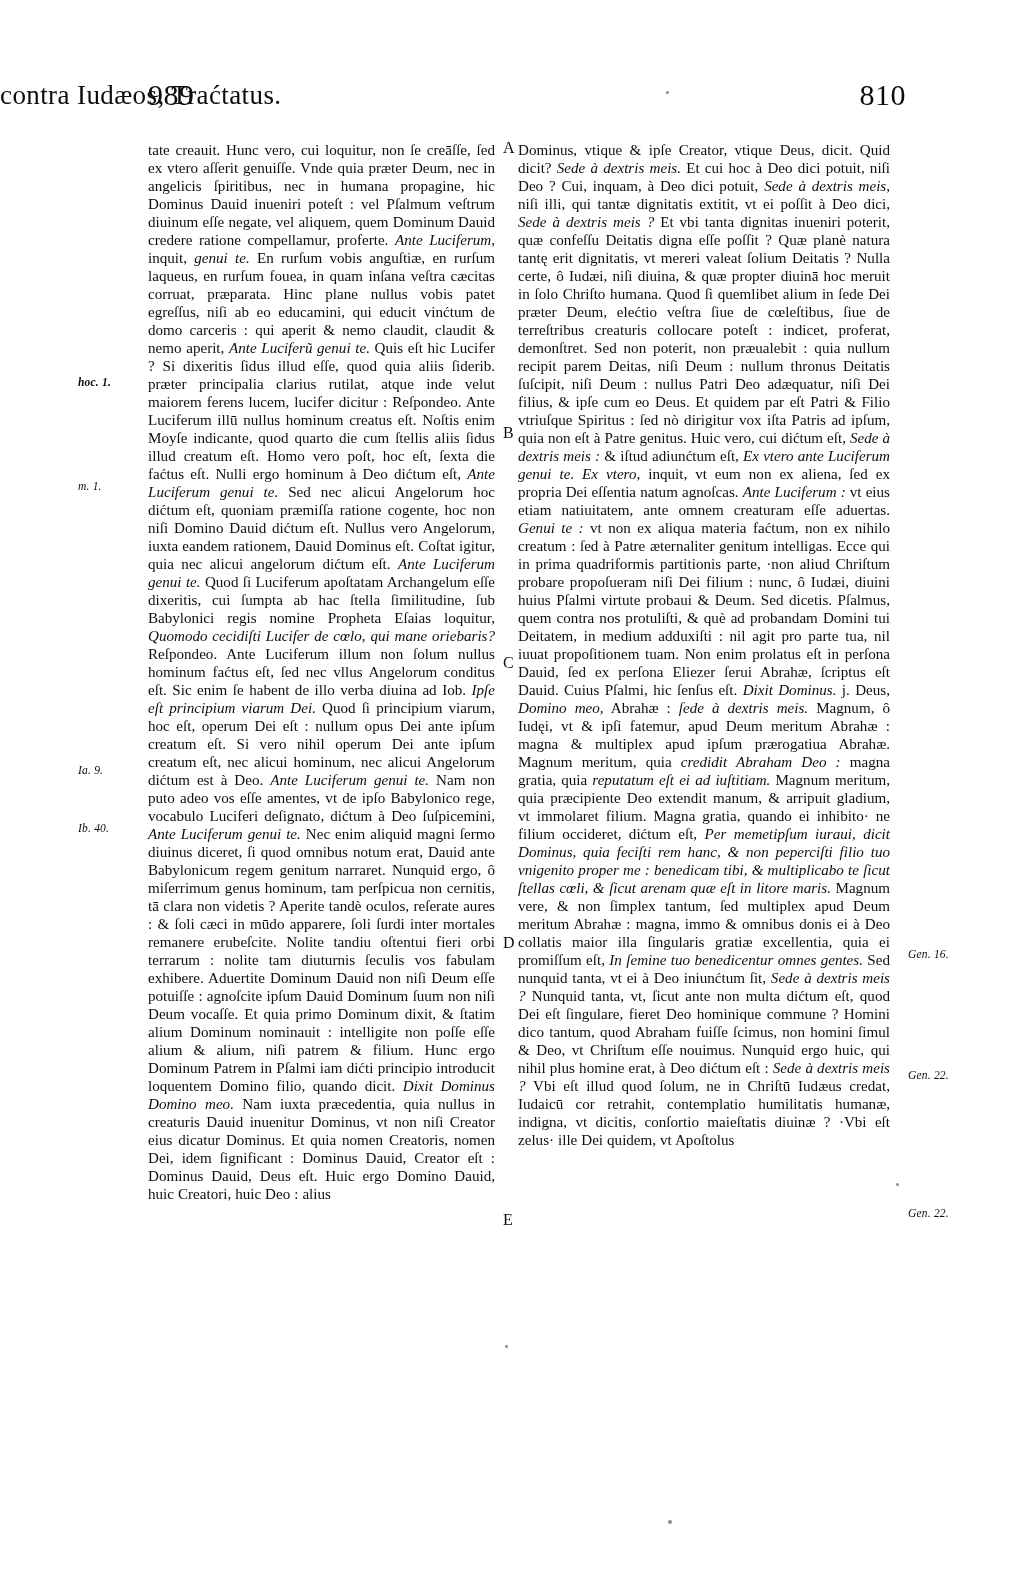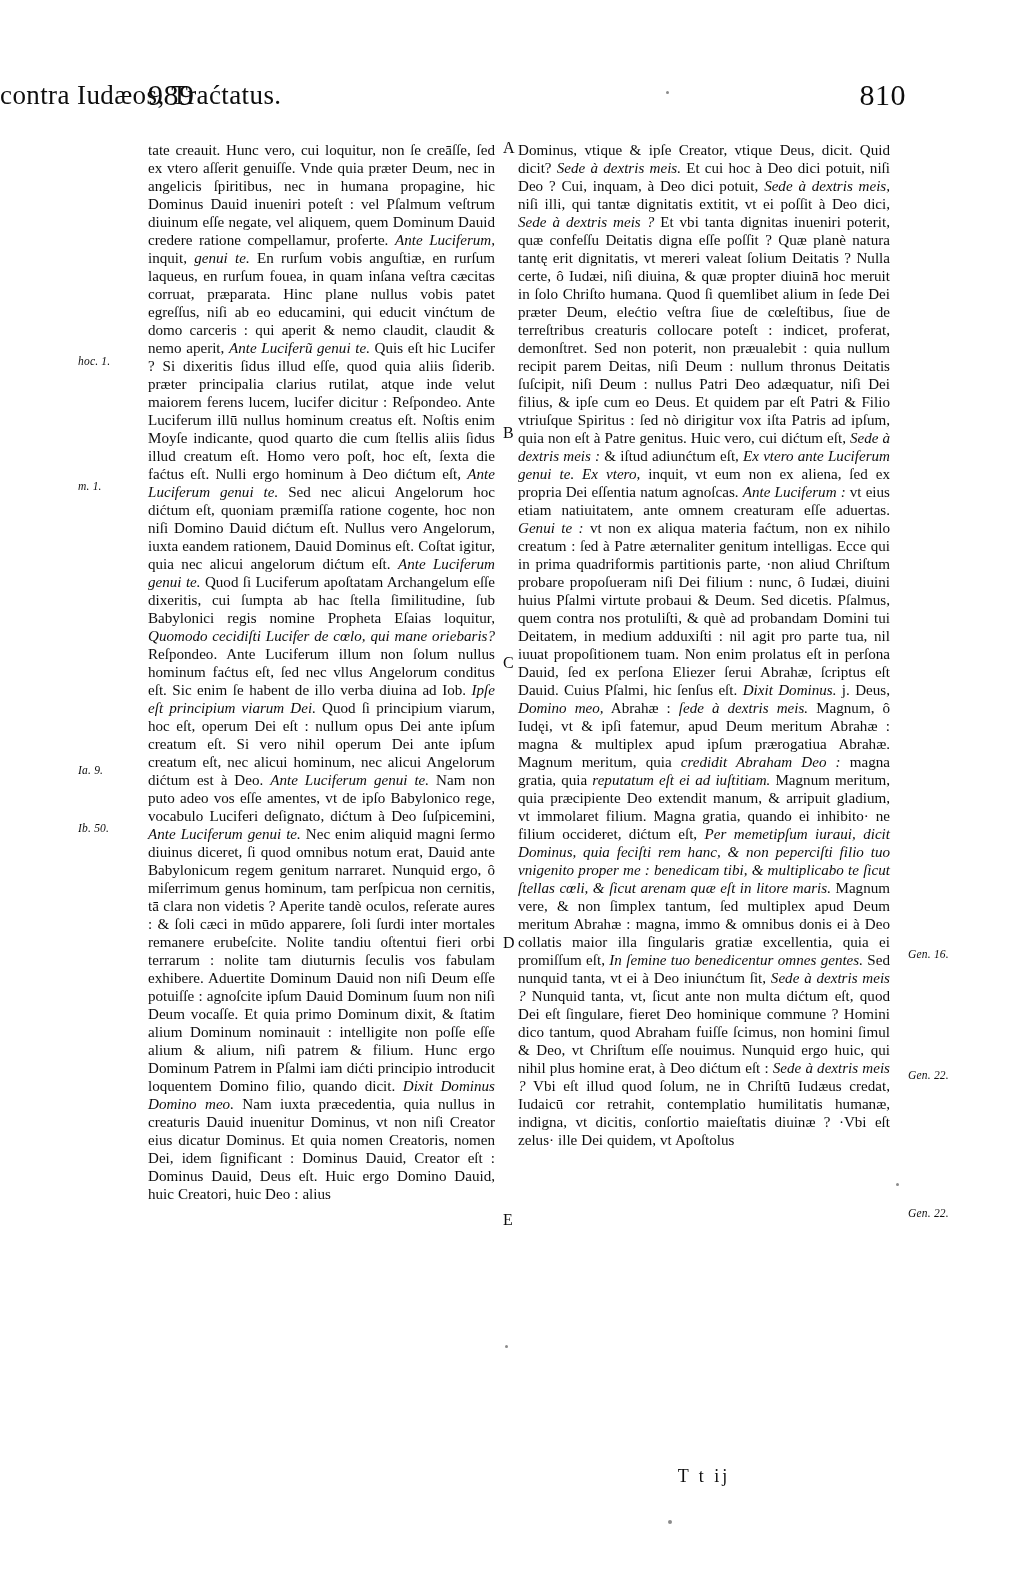--- a/index.html
+++ b/index.html
@@ -97,30 +97,29 @@
 
   <div id="section-letters">
       <div class="section-letter" style="top: 139px;">A</div>
       <div class="section-letter" style="top: 424px;">B</div>
       <div class="section-letter" style="top: 654px;">C</div>
       <div class="section-letter" style="top: 934px;">D</div>
       <div class="section-letter" style="top: 1211px;">E</div>
     </div>
 
   <div id="margin-left">
-      <div class="margin-note margin-left" style="top: 355px;">hoc. 1.</div>
+      <div class="margin-note margin-left" style="top: 376px; font-weight: bold;">hoc. 1.</div>
       <div class="margin-note margin-left" style="top: 480px;">m. 1.</div>
       <div class="margin-note margin-left" style="top: 764px;">Ia. 9.</div>
-      <div class="margin-note margin-left" style="top: 822px;">Ib. 50.</div>
+      <div class="margin-note margin-left" style="top: 822px;">Ib. 40.</div>
     </div>
   <div id="margin-right">
       <div class="margin-note margin-right" style="top: 948px;">Gen. 16.</div>
       <div class="margin-note margin-right" style="top: 1069px;">Gen. 22.</div>
       <div class="margin-note margin-right" style="top: 1207px;">Gen. 22.</div>
     </div>
 
-  <div class="signature">T  t   ij</div>
 
   <div class="speck" style="left:666px;top:91px;width:3px;height:3px;"></div>
   <div class="speck" style="left:668px;top:1520px;width:4px;height:4px;"></div>
   <div class="speck" style="left:505px;top:1345px;width:3px;height:3px;"></div>
   <div class="speck" style="left:896px;top:1183px;width:3px;height:3px;"></div>
 </div>
 
 </body></html>

